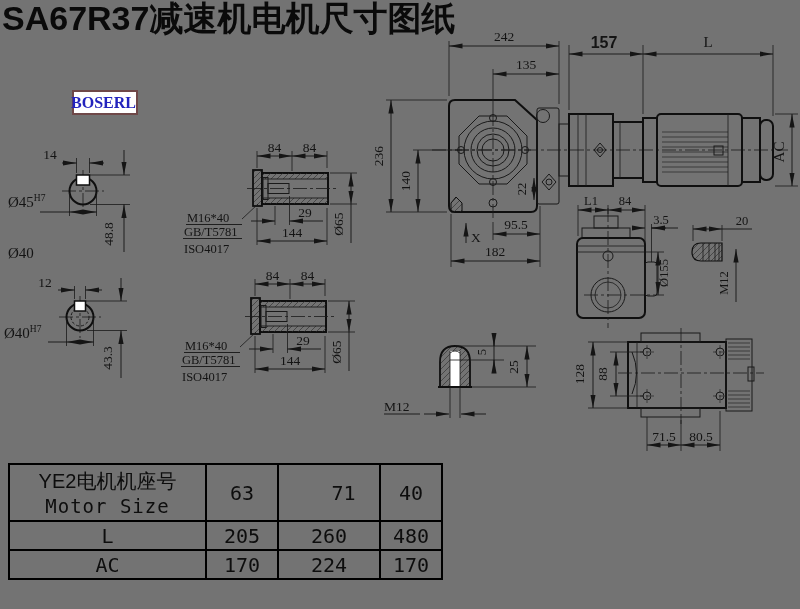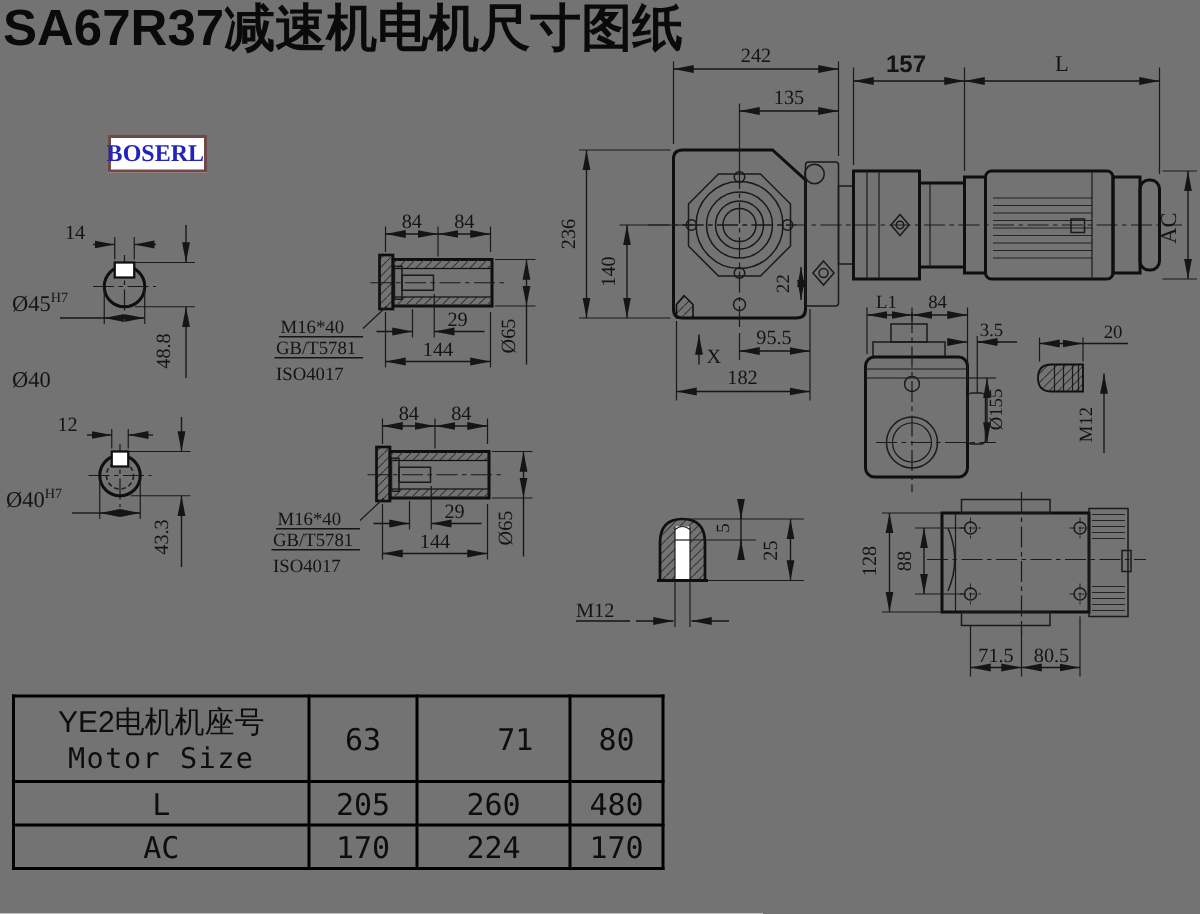--- a/index.html
+++ b/index.html
@@ -440,21 +440,21 @@
   <div id="sizetable">
     <table>
       <tbody>
           <tr>
         <td class="hd">
           <div class="cn">YE2电机机座号</div>
           <div class="en">Motor Size</div>
         </td>
         <td class="c1">63</td>
         <td class="c2">71</td>
-        <td class="c3">80</td>
+        <td class="c3">40</td>
       </tr>
       <tr class="r">
         <td>L</td>
         <td>205</td>
         <td>260</td>
         <td>480</td>
       </tr>
       <tr class="r">
         <td>AC</td>
         <td>170</td>

